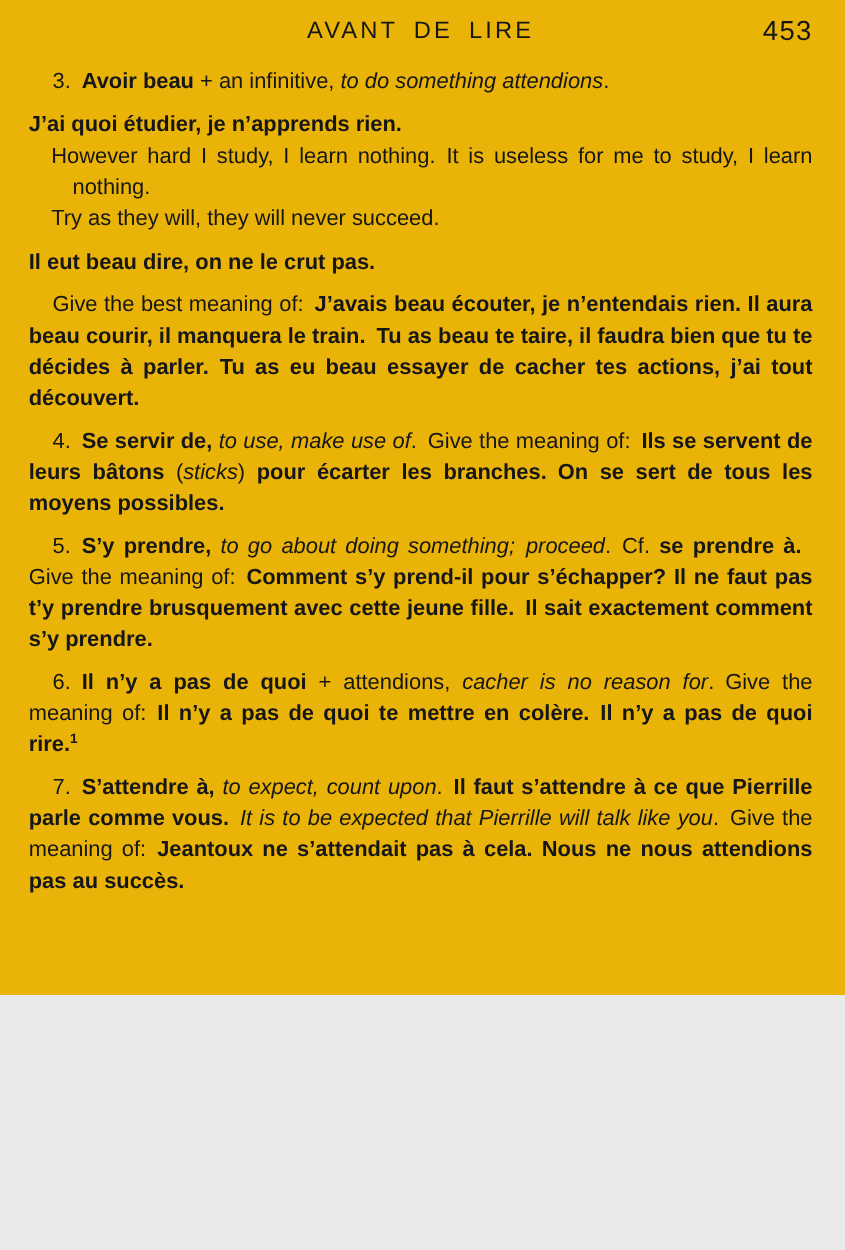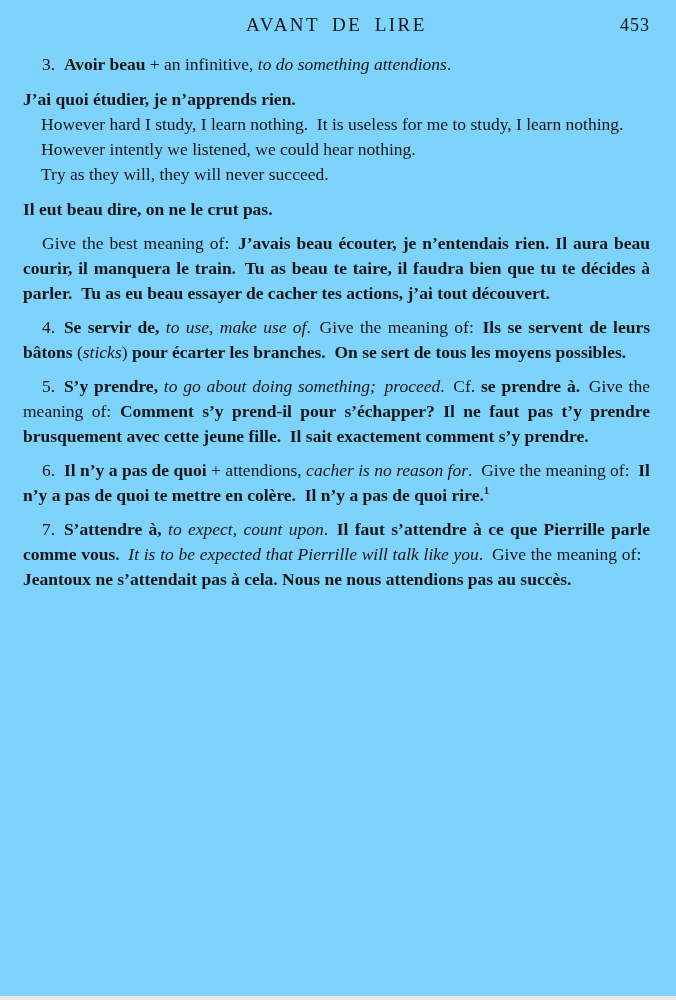--- a/index.html
+++ b/index.html
@@ -3,45 +3,45 @@
 <meta charset="utf-8">
 <style>
   html, body {
     margin: 0;
     padding: 0;
     background: #e9e9e9;
   }
   .page {
     position: relative;
     width: 676px;
-    height: 996px;
+    height: 796px;
     margin: 0 auto;
-    background: #7dd3fc;
+    background: #eab308;
     color: #161616;
-    font-family: Liberation Serif, serif;
+    font-family: Liberation Sans, sans-serif;
     overflow: hidden;
     box-sizing: border-box;
   }
   .running-head {
     position: relative;
     margin: 12px 26px 0 23px;
     height: 26px;
     line-height: 26px;
     text-align: center;
     font-size: 19px;
   }
   .head-title {
     letter-spacing: 2.5px;
     word-spacing: 5px;
   }
   .page-num {
     position: absolute;
     right: 0;
     top: 0;
-    font-size: 18px;
+    font-size: 22px;
     letter-spacing: 1px;
   }
   .text-block {
     margin: 14px 26px 0 23px;
   }
   .text-block p {
     margin: 0;
     font-size: 17.5px;
     line-height: 25px;
     text-align: justify;
@@ -81,21 +81,20 @@
 
   <header class="running-head">
     <span class="head-title">AVANT DE LIRE</span>
     <span class="page-num">453</span>
   </header>
 
   <main class="text-block">
       <p class="p-num"><span class="run-r">3. </span><span class="run-b">Avoir beau</span><span class="run-r"> + an infinitive, </span><span class="run-i">to do something attendions</span><span class="run-r">.</span></p>
       <p class="p-fr"><span class="run-b">J’ai quoi étudier, je n’apprends rien.</span></p>
       <p class="p-en"><span class="run-r">However hard I study, I learn nothing. It is useless for me to study, I learn nothing.</span></p>
-      <p class="p-en"><span class="run-r">However intently we listened, we could hear nothing.</span></p>
       <p class="p-en"><span class="run-r">Try as they will, they will never succeed.</span></p>
       <p class="p-fr"><span class="run-b">Il eut beau dire, on ne le crut pas.</span></p>
       <p class="p-num"><span class="run-r">Give the best meaning of: </span><span class="run-b">J’avais beau écouter, je n’entendais rien. Il aura beau courir, il manquera le train. Tu as beau te taire, il faudra bien que tu te décides à parler. Tu as eu beau essayer de cacher tes actions, j’ai tout découvert.</span></p>
       <p class="p-num"><span class="run-r">4. </span><span class="run-b">Se servir de,</span><span class="run-r"> </span><span class="run-i">to use, make use of</span><span class="run-r">. Give the meaning of: </span><span class="run-b">Ils se servent de leurs bâtons </span><span class="run-r">(</span><span class="run-i">sticks</span><span class="run-r">) </span><span class="run-b">pour écarter les branches. On se sert de tous les moyens possibles.</span></p>
       <p class="p-num"><span class="run-r">5. </span><span class="run-b">S’y prendre,</span><span class="run-r"> </span><span class="run-i">to go about doing something; proceed</span><span class="run-r">. Cf. </span><span class="run-b">se prendre à.</span><span class="run-r"> Give the meaning of: </span><span class="run-b">Comment s’y prend-il pour s’échapper? Il ne faut pas t’y prendre brusquement avec cette jeune fille. Il sait exactement comment s’y prendre.</span></p>
       <p class="p-num"><span class="run-r">6. </span><span class="run-b">Il n’y a pas de quoi</span><span class="run-r"> + attendions, </span><span class="run-i">cacher is no reason for</span><span class="run-r">. Give the meaning of: </span><span class="run-b">Il n’y a pas de quoi te mettre en colère. Il n’y a pas de quoi rire.</span><sup class="run-sup">1</sup></p>
       <p class="p-num"><span class="run-r">7. </span><span class="run-b">S’attendre à,</span><span class="run-r"> </span><span class="run-i">to expect, count upon</span><span class="run-r">. </span><span class="run-b">Il faut s’attendre à ce que Pierrille parle comme vous.</span><span class="run-r"> </span><span class="run-i">It is to be expected that Pierrille will talk like you</span><span class="run-r">. Give the meaning of: </span><span class="run-b">Jeantoux ne s’attendait pas à cela. Nous ne nous attendions pas au succès.</span></p>
     </main>
 
 </div>

